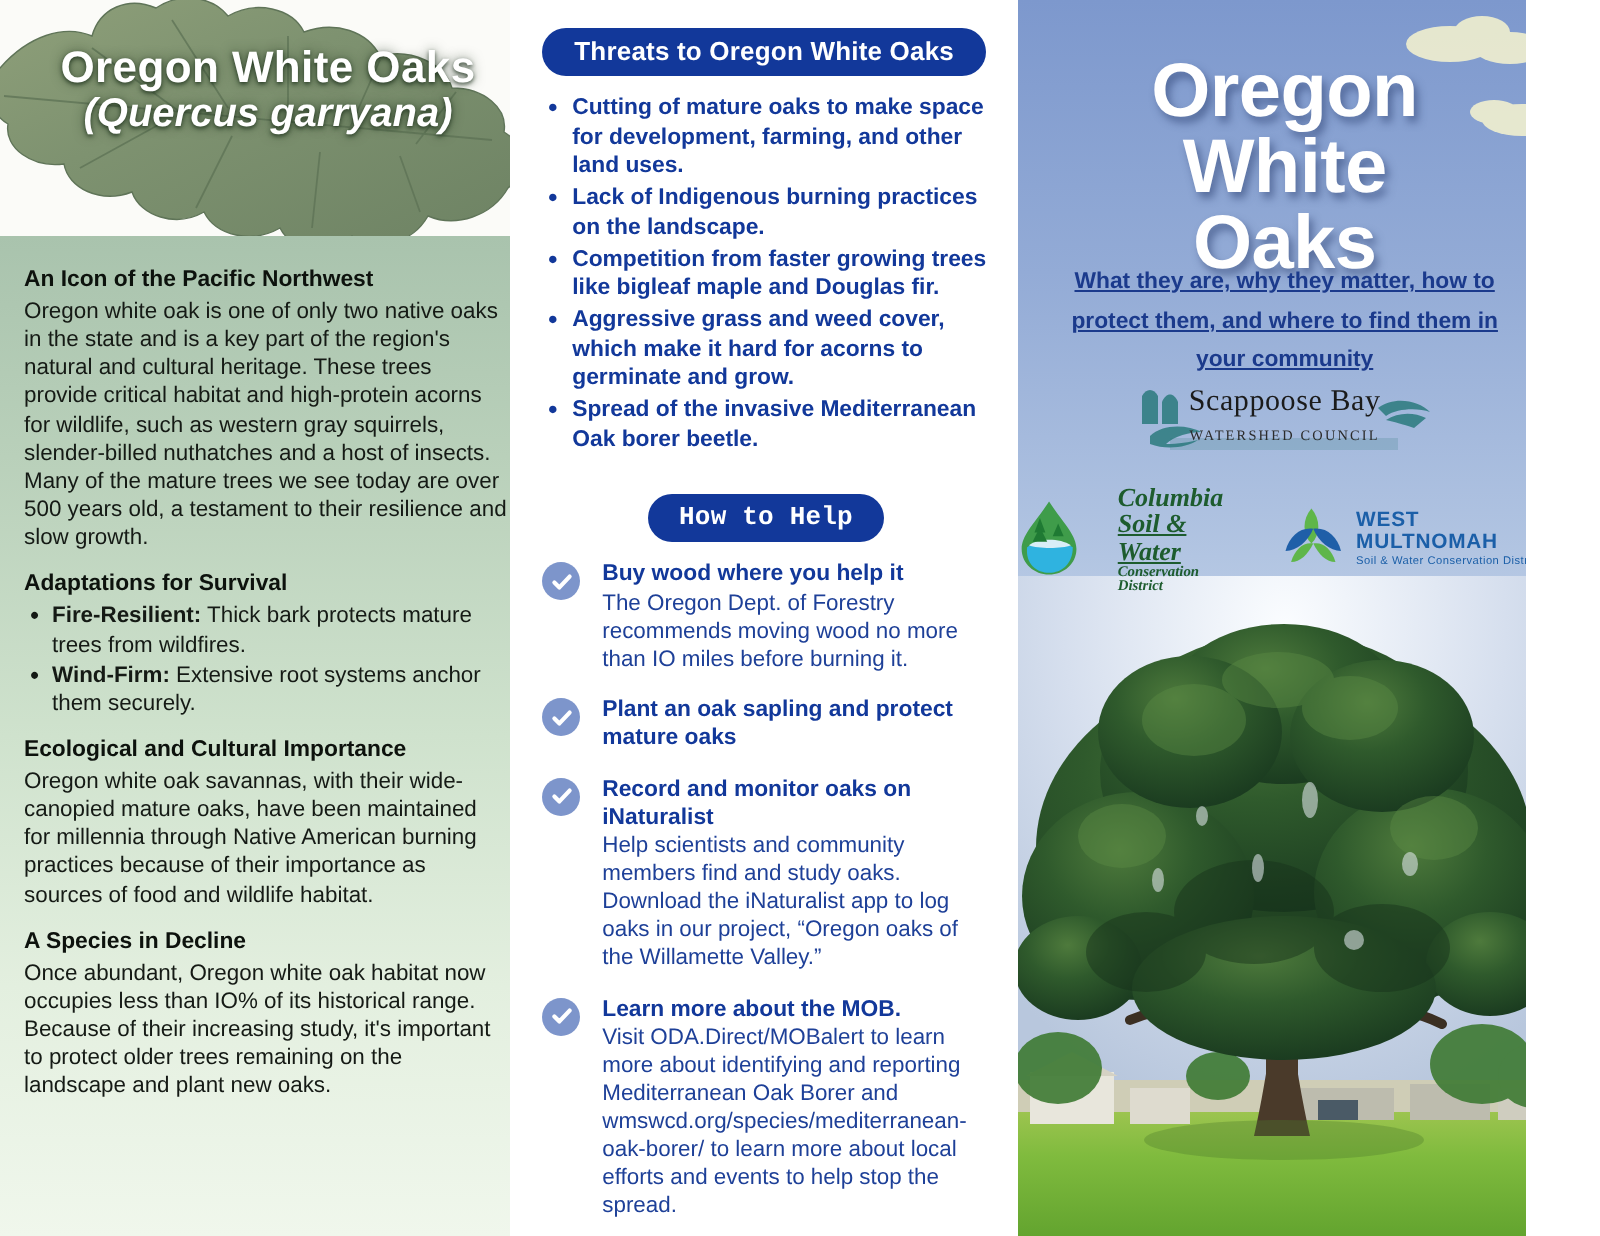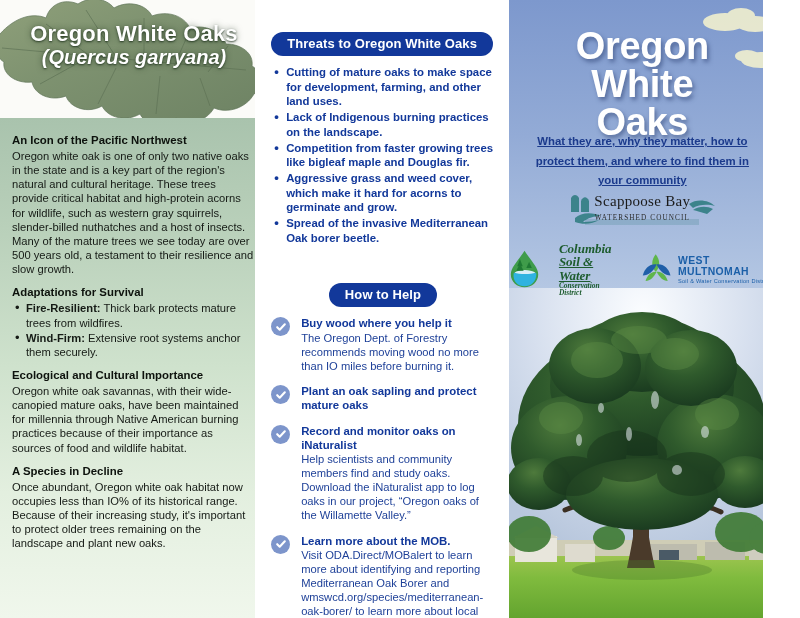--- a/index.html
+++ b/index.html
@@ -52,24 +52,24 @@
   .green-body li b { font-weight: bold; }
 
   
   .panel-mid {
     position: relative; width: 265px; height: 618px;
     background: #ffffff; padding: 14px 14px 0 16px;
   }
   .pill {
     display: inline-block; background: #12389a; color: #ffffff;
     border-radius: 999px; padding: 4px 16px 5px 16px;
-    font-size: 13px; font-weight: bold; letter-spacing: .1px; margin-top: 18px;
+    font-size: 13px; font-weight: bold; letter-spacing: .1px;
   }
   .pill-row { text-align: left; margin-bottom: 9px; }
-  .pill-row.center { text-align: center; }
+  .pill-row.center { text-align: center; font-family: Liberation Mono, monospace; }
   .threat-list { list-style: none; color: #12389a; margin-top: 2px; }
   .threat-list li {
     font-size: 11.4px; line-height: 1.29; font-weight: bold;
     position: relative; padding-left: 15px; margin-bottom: 1px;
   }
   .threat-list li::before {
     content: "\2022"; position: absolute; left: 3px; top: -1px; font-size: 13px;
   }
   .help-block { margin-top: 2px; }
   .help-item { position: relative; padding-left: 30px; margin-bottom: 11px; }

